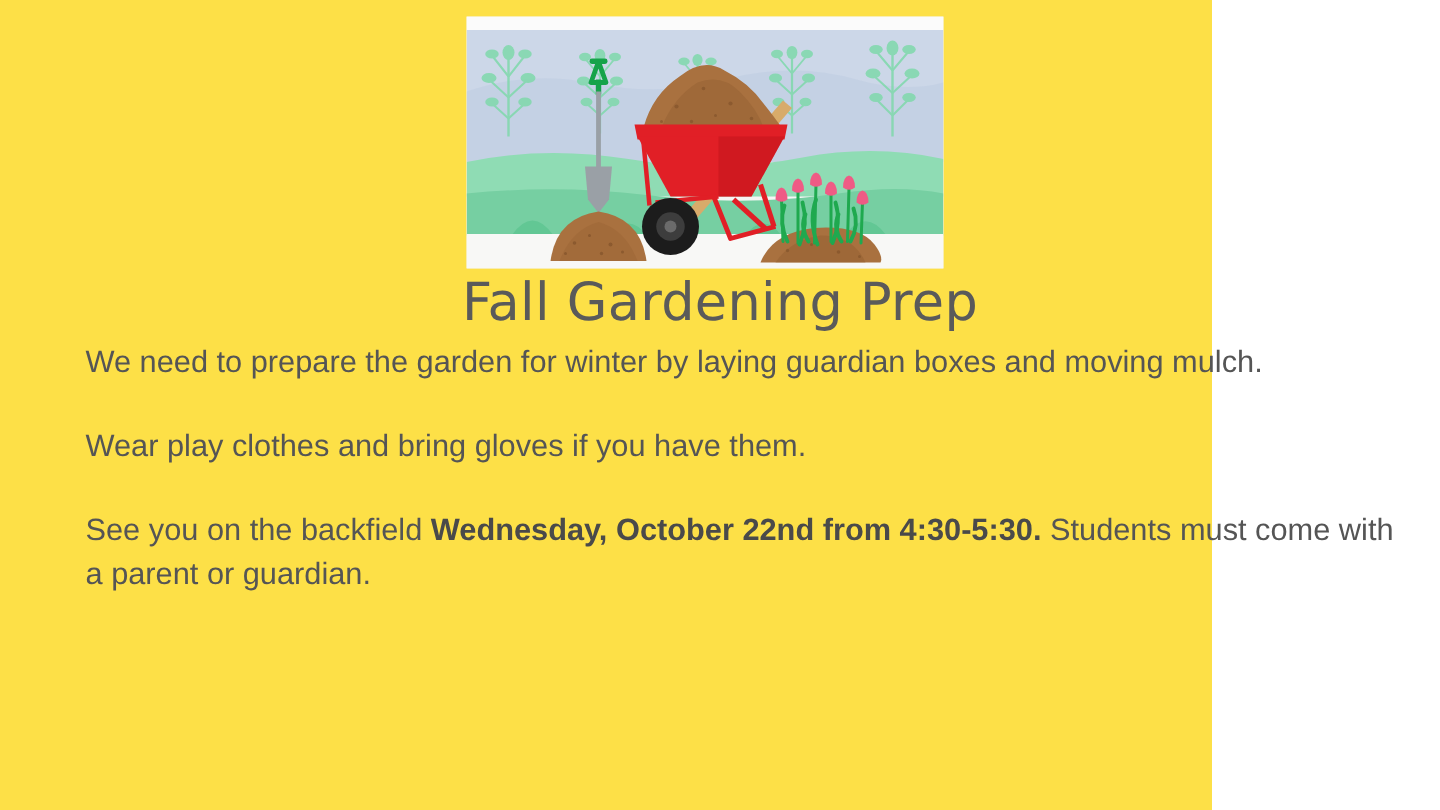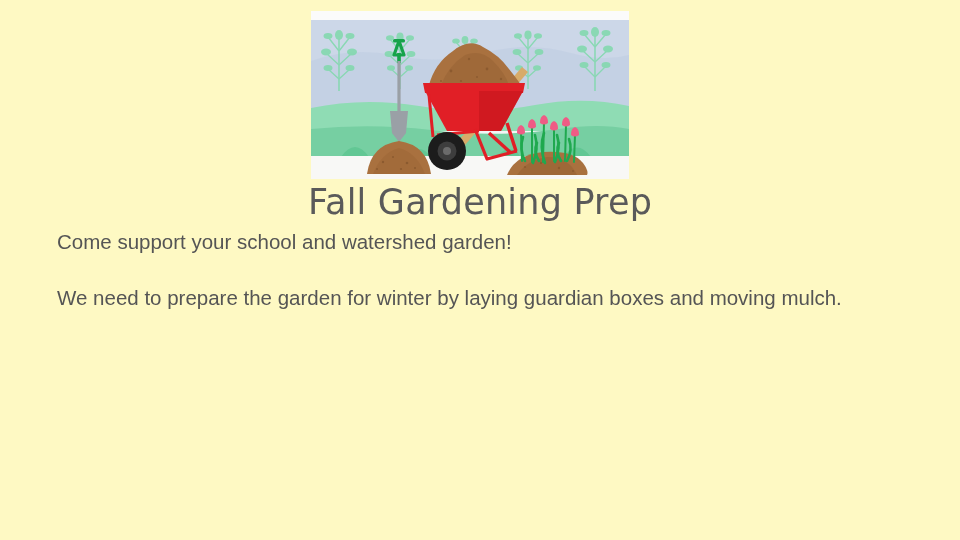--- a/index.html
+++ b/index.html
@@ -11,23 +11,23 @@
   body {
     width: 960px;
     height: 540px;
     overflow: hidden;
     font-family: "Liberation Sans", sans-serif;
     -webkit-font-smoothing: antialiased;
   }
 
   .slide {
     position: relative;
-    width: 960px;
+    width: 808px;
     height: 540px;
-    background: #fef9c3;
+    background: #fde047;
   }
 
   
   .hero-wrap {
     position: absolute;
     left: 311px;
     top: 11px;
     width: 318px;
     height: 168px;
     overflow: hidden;
@@ -243,20 +243,23 @@
         </g>
       </g>
 
     </svg>
   </div>
 
   <div class="title">Fall Gardening Prep</div>
 
   <div class="body-copy">
     <p class="para">
-      <span>Come support your school and watershed garden!</span>
+      <span>We need to prepare the garden for winter by laying guardian boxes and moving mulch.</span>
     </p>
     <p class="para">
-      <span>We need to prepare the garden for winter by laying guardian boxes and moving mulch.</span>
+      <span>Wear play clothes and bring gloves if you have them.</span>
+    </p>
+    <p class="para">
+      <span>See you on the backfield </span><b>Wednesday, October 22nd from 4:30-5:30.</b><span> Students must come with a parent or guardian.</span>
     </p>
   </div>
 
 </div>
 
 </body></html>

